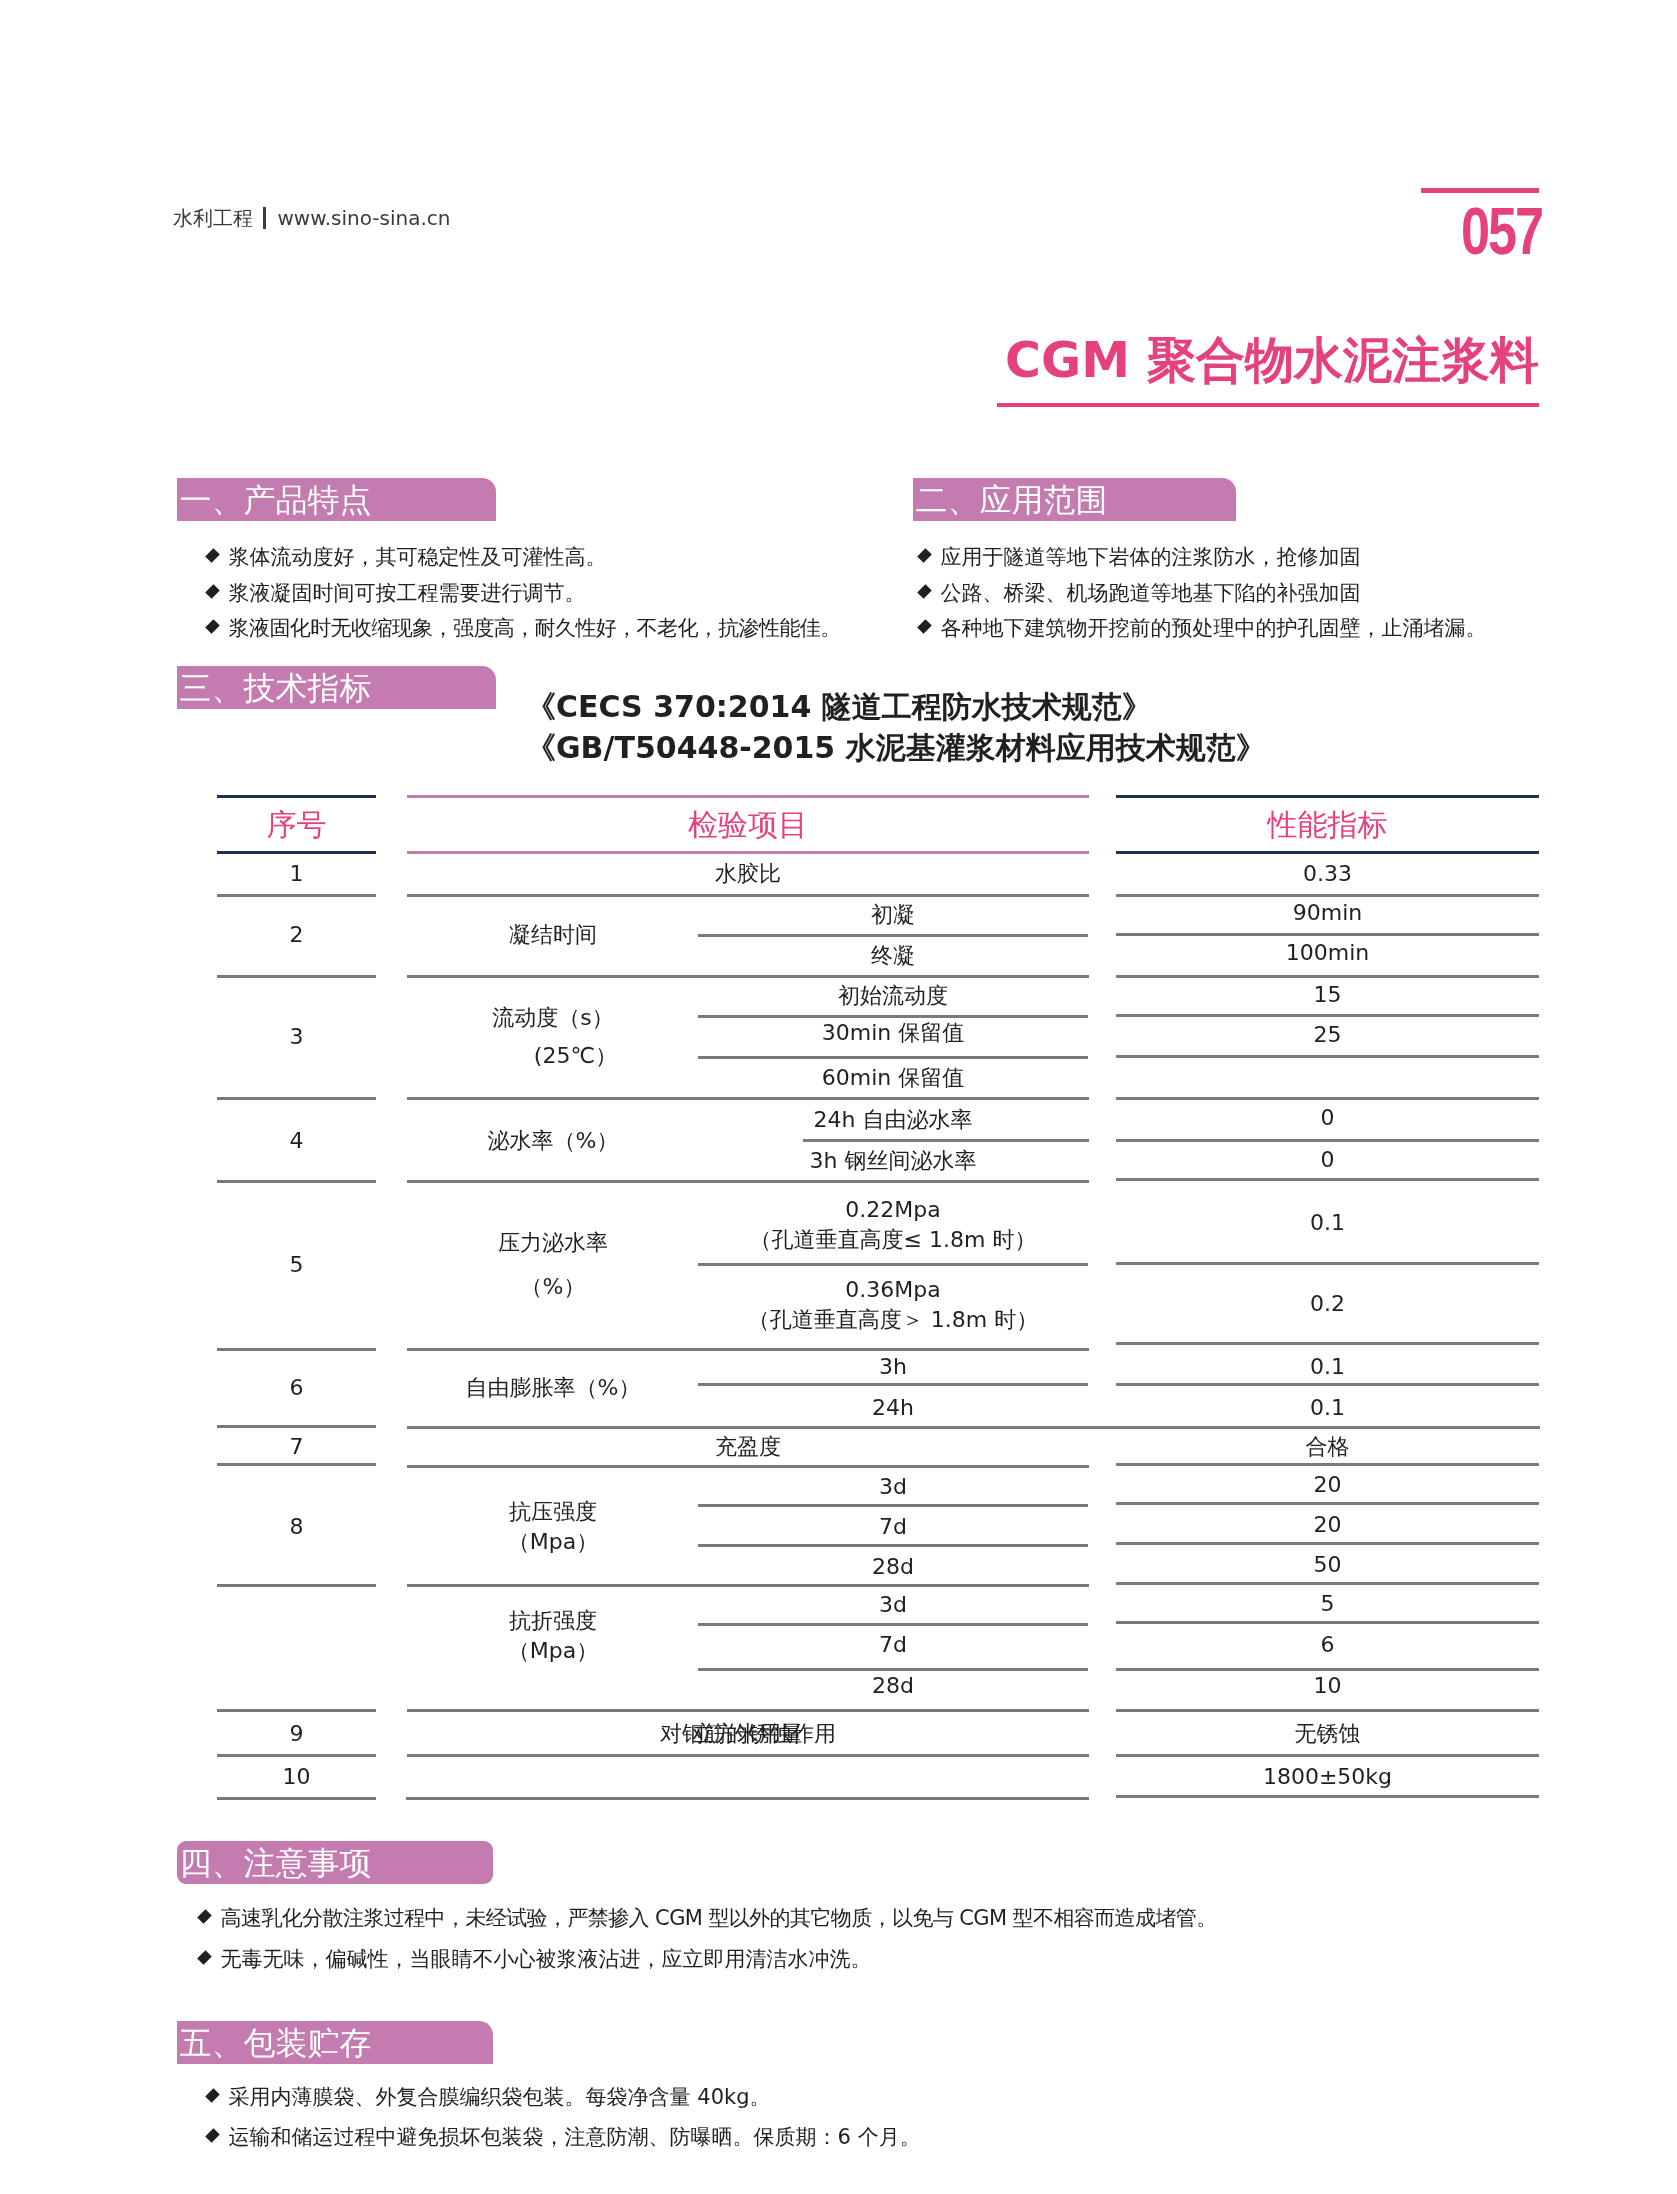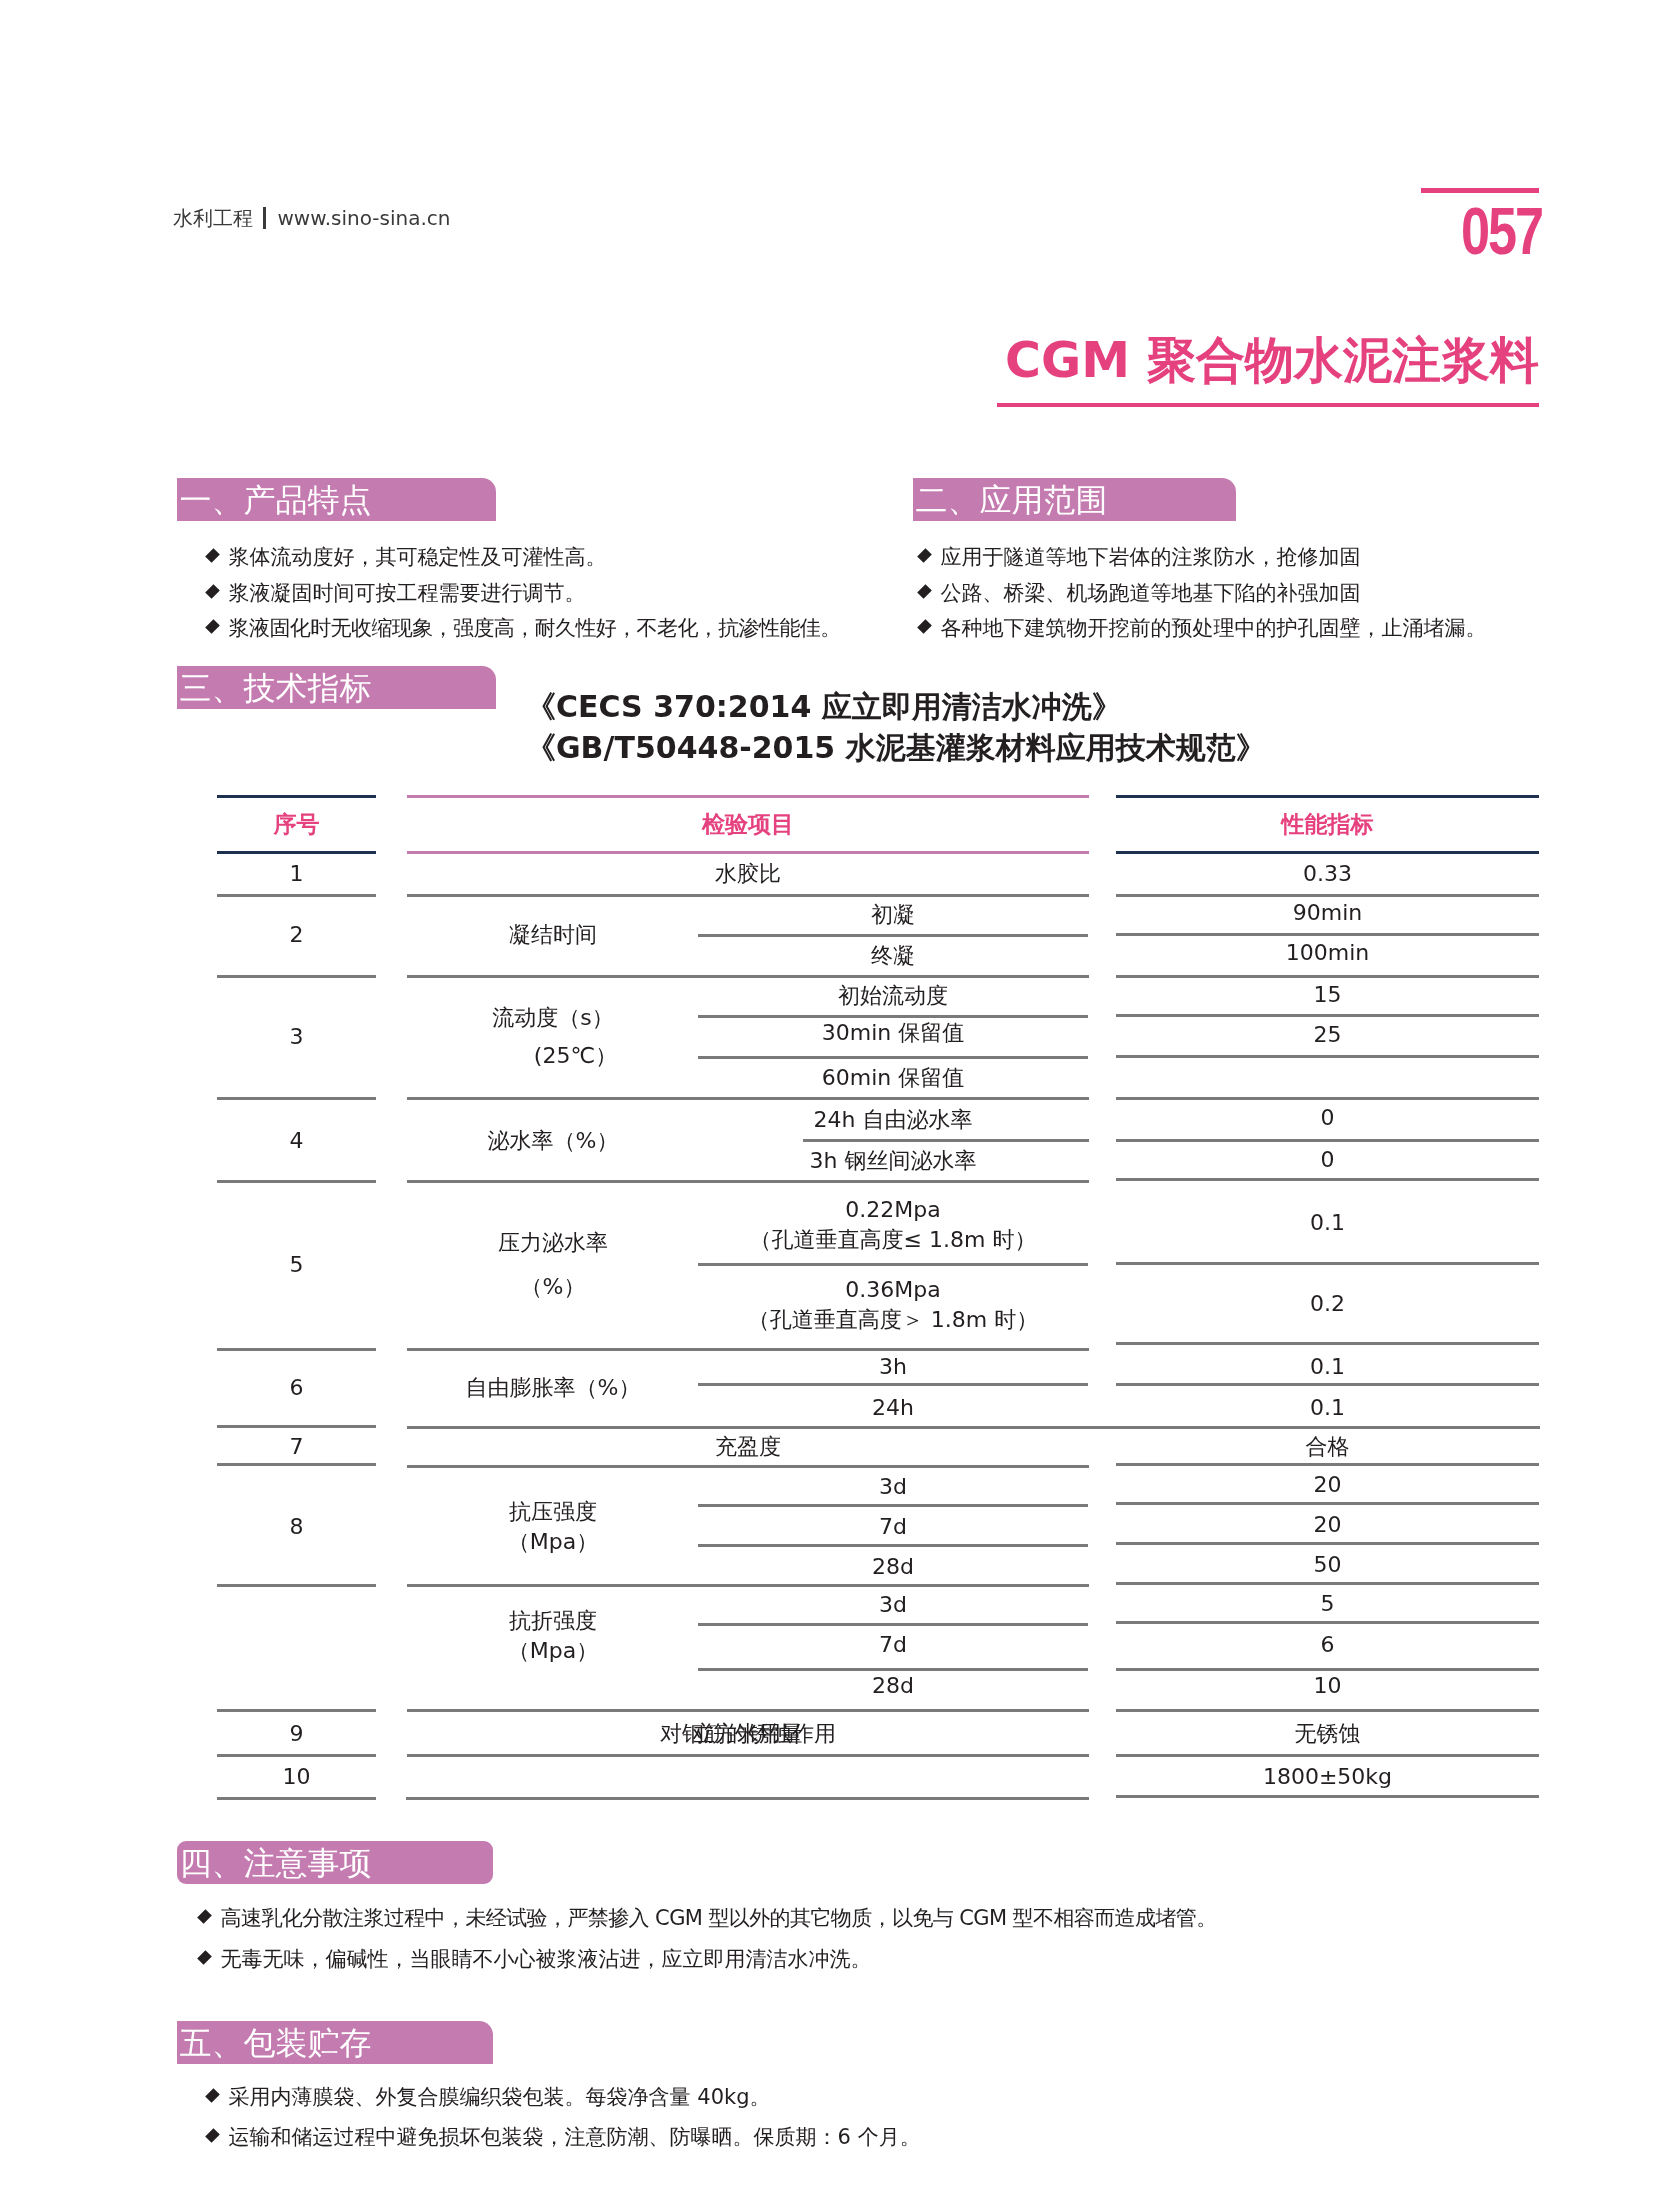--- a/index.html
+++ b/index.html
@@ -23,21 +23,21 @@
   .bullet { position: absolute; white-space: nowrap; }
   .bullet .dia { display: inline-block; width: 9px; height: 9px; background: #231f20; transform: rotate(45deg) scaleY(1.3); margin-right: 11.6px; position: relative; top: -3.9px; }
 
   .std-line { font-size: 30px; font-weight: bold; color: #231f20; white-space: nowrap; }
 
   
   .rule { position: absolute; height: 2.6px; background: #7a7a7a; }
   .rule.navy { background: #1e3150; height: 3.2px; }
   .rule.pink { background: #c47bb0; height: 3.2px; }
   .cell { position: absolute; text-align: center; font-size: 22px; color: #231f20; display: flex; align-items: center; justify-content: center; flex-direction: column; line-height: 1.35; }
-  .th { color: #e6417f; font-weight: bold; font-size: 23px; }
+  .th { color: #e6417f; font-weight: normal; font-size: 30px; }
 </style>
 </head>
 <body>
 
 <div class="abs running-head">
   <span>水利工程</span><span class="sep"></span><span>www.sino-sina.cn</span>
 </div>
 <div class="abs page-num-bar"></div>
 <div class="abs page-num">057</div>
 
@@ -52,21 +52,21 @@
 </div>
 
 <div class="abs sec-tab" style="left:913px; top:478px; width:323px;">二、应用范围</div>
 <div class="bullets">
   <div class="bullet" style="left:920px; top:543px;"><span class="dia"></span><span>应用于隧道等地下岩体的注浆防水，抢修加固</span></div>
   <div class="bullet" style="left:920px; top:579px;"><span class="dia"></span><span>公路、桥梁、机场跑道等地基下陷的补强加固</span></div>
   <div class="bullet" style="left:920px; top:614px;"><span class="dia"></span><span>各种地下建筑物开挖前的预处理中的护孔固壁，止涌堵漏。</span></div>
 </div>
 
 <div class="abs sec-tab" style="left:177px; top:666px; width:319px;">三、技术指标</div>
-<div class="abs std-line" style="left:526px; top:687px;">《CECS 370:2014 应立即用清洁水冲洗》</div>
+<div class="abs std-line" style="left:526px; top:687px;">《CECS 370:2014 隧道工程防水技术规范》</div>
 <div class="abs std-line" style="left:526px; top:728px;">《GB/T50448-2015 水泥基灌浆材料应用技术规范》</div>
 
 <div>
 
   <div class="rule navy" style="left:217px; top:795px; width:159px;"></div>
   <div class="rule pink" style="left:407px; top:795px; width:682px;"></div>
   <div class="rule navy" style="left:1116px; top:795px; width:423px;"></div>
 
   <div class="cell th" style="left:217px; top:800px; width:159px; height:50px;">序号</div>
   <div class="cell th" style="left:407px; top:800px; width:682px; height:50px;">检验项目</div>

